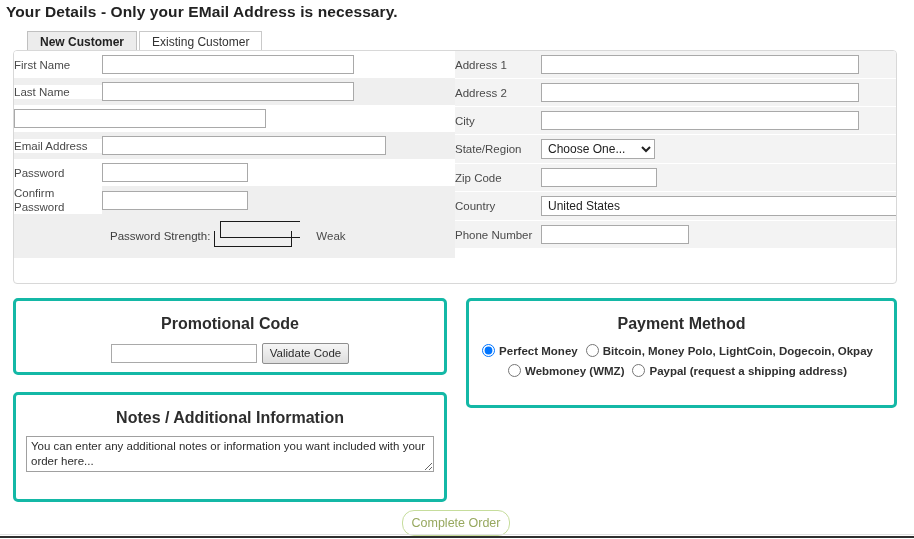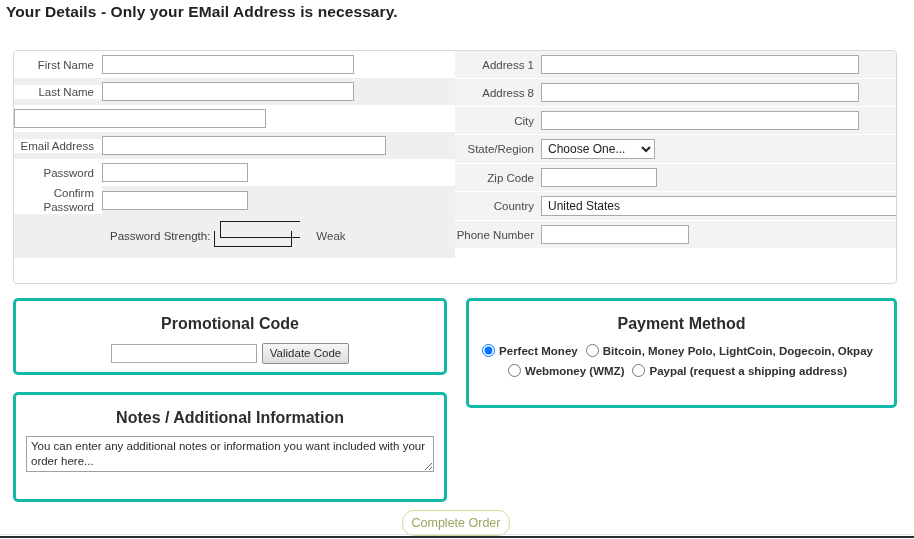--- a/index.html
+++ b/index.html
@@ -53,21 +53,21 @@
     box-sizing: border-box;
     overflow: hidden;
   }
   .details-cols { display: flex; width: 100%; height: 100%; }
   .col { width: 50%; box-sizing: border-box; }
   .col.left { border-right: 0; }
 
   .frow { display: flex; align-items: center; width: 100%; box-sizing: border-box; }
   .flabel {
     width: 88px; min-width: 88px;
-    text-align: right; padding-right: 8px;
+    text-align: left; padding-right: 8px;
     font-size: 11.5px; color: #4a4a4a;
     line-height: 14px; box-sizing: border-box;
     background: #ffffff;
   }
   .fval {
     flex: 1; box-sizing: border-box;
     padding: 4px 0 4px 0;
     display: flex; align-items: flex-end;
   }
   .zebra-a { background: #ffffff; }
@@ -207,20 +207,24 @@
     width: 914px; height: 1px; background: #e2e2e2;
   }
 </style>
 </head>
 <body>
 
 <div class="page">
 
   <div class="page-title">Your Details - Only your EMail Address is necessary.</div>
 
+  <div class="tabs">
+    <div class="tab active">New Customer</div>
+    <div class="tab">Existing Customer</div>
+  </div>
 
   <div class="details-panel">
     <div class="details-cols">
 
       <div class="col left">
 
         <div class="frow zebra-a">
           <div class="flabel">First Name</div>
           <div class="fval zebra-a">
             <input class="txt w-md" type="text" value="" style="">
@@ -276,21 +280,21 @@
       <div class="col right">
 
         <div class="frow">
           <div class="flabel">Address 1</div>
           <div class="fval">
             <input class="txt w-addr" type="text" value="" style="">
           </div>
         </div>
 
         <div class="frow">
-          <div class="flabel">Address 8</div>
+          <div class="flabel">Address 2</div>
           <div class="fval">
             <input class="txt w-addr" type="text" value="" style="">
           </div>
         </div>
 
         <div class="frow">
           <div class="flabel">City</div>
           <div class="fval">
             <input class="txt w-addr" type="text" value="" style="">
           </div>

